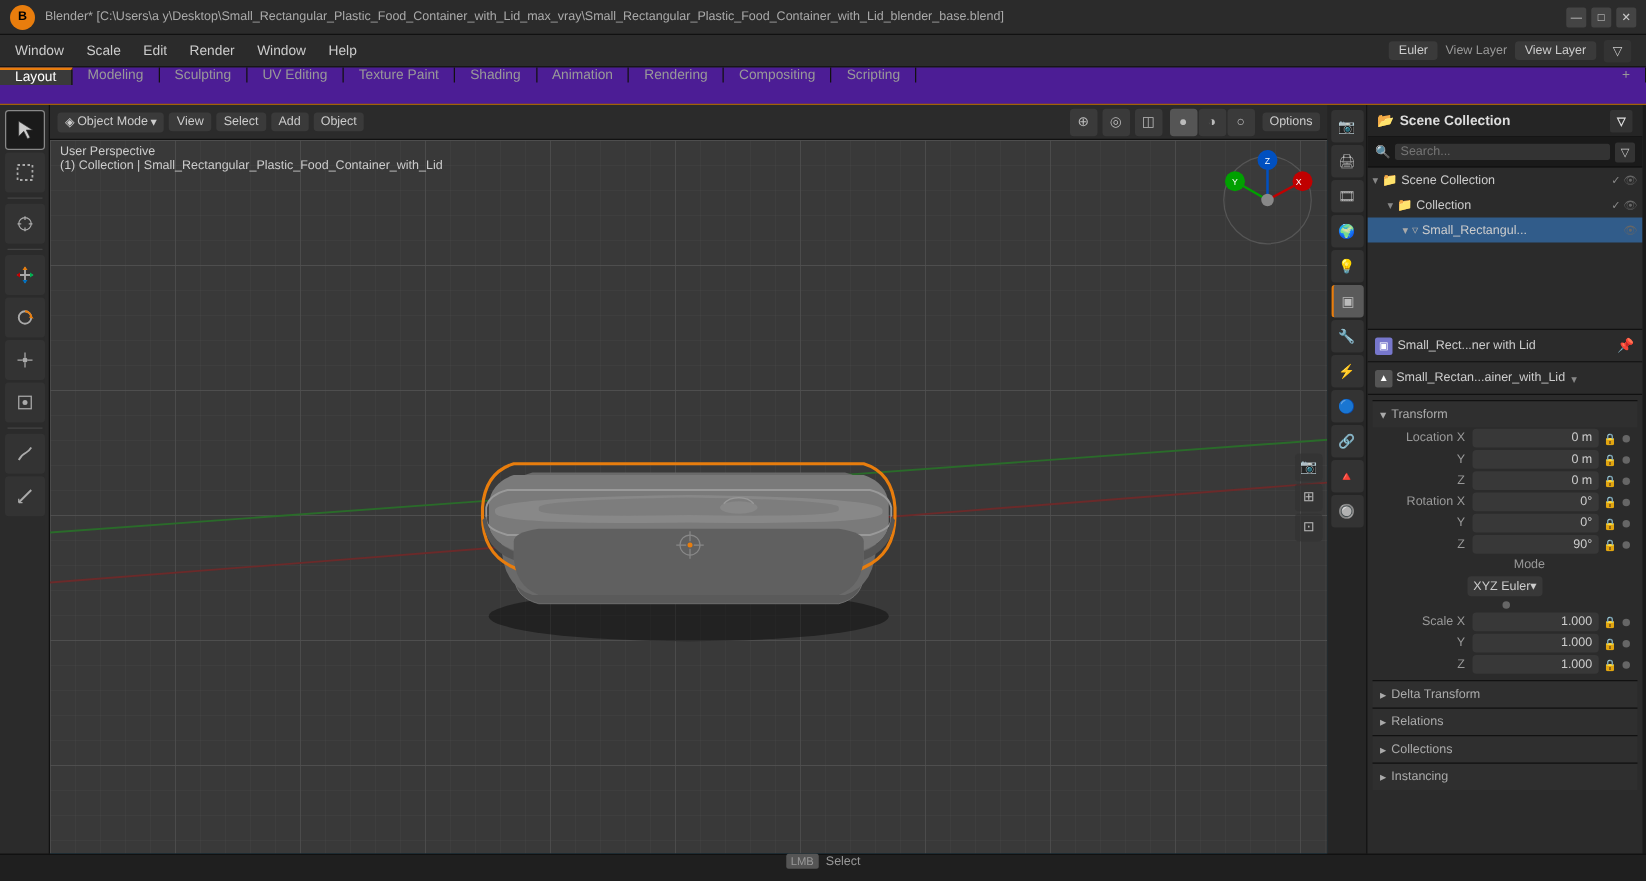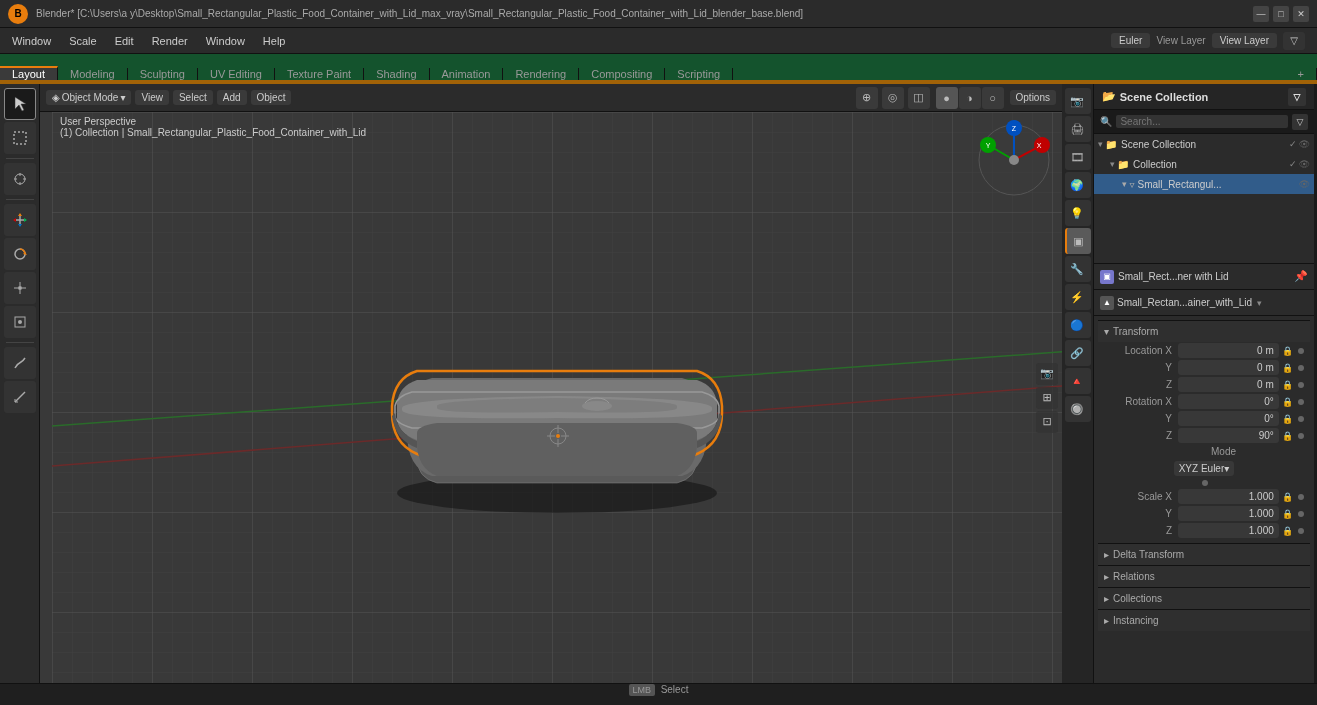--- a/index.html
+++ b/index.html
@@ -62,24 +62,24 @@
       padding: 2px 8px;
       cursor: pointer;
       border-radius: 3px;
       font-size: 11px;
       color: #ccc;
     }
 
     
     #workspace-tabs {
       height: 30px;
-      background: #14532d;
-      display: flex;
-      align-items: flex-end;
-      border-bottom: 4px solid #a16207;
+      background: #4c1d95;
+      display: flex;
+      align-items: flex-start;
+      border-bottom: 1px solid #a16207;
     }
     .ws-tab {
       padding: 0 12px;
       display: flex; align-items: center;
       font-size: 11px;
       color: #999;
       cursor: pointer;
       border-right: 1px solid #111;
     }
     .ws-tab.active {
@@ -152,21 +152,20 @@
       display: flex; align-items: center; justify-content: center;
       font-size: 11px; cursor: pointer; color: #bbb;
     }
 
     
     #viewport-canvas {
       position: absolute;
       top: 28px; left: 0; right: 0; bottom: 0;
       background: #0c4a6e;
       overflow: hidden;
-      margin-left: 12px;
     }
 
     
     .grid-svg {
       position: absolute;
       top: 0; left: 0;
       width: 100%; height: 100%;
     }
 
     

